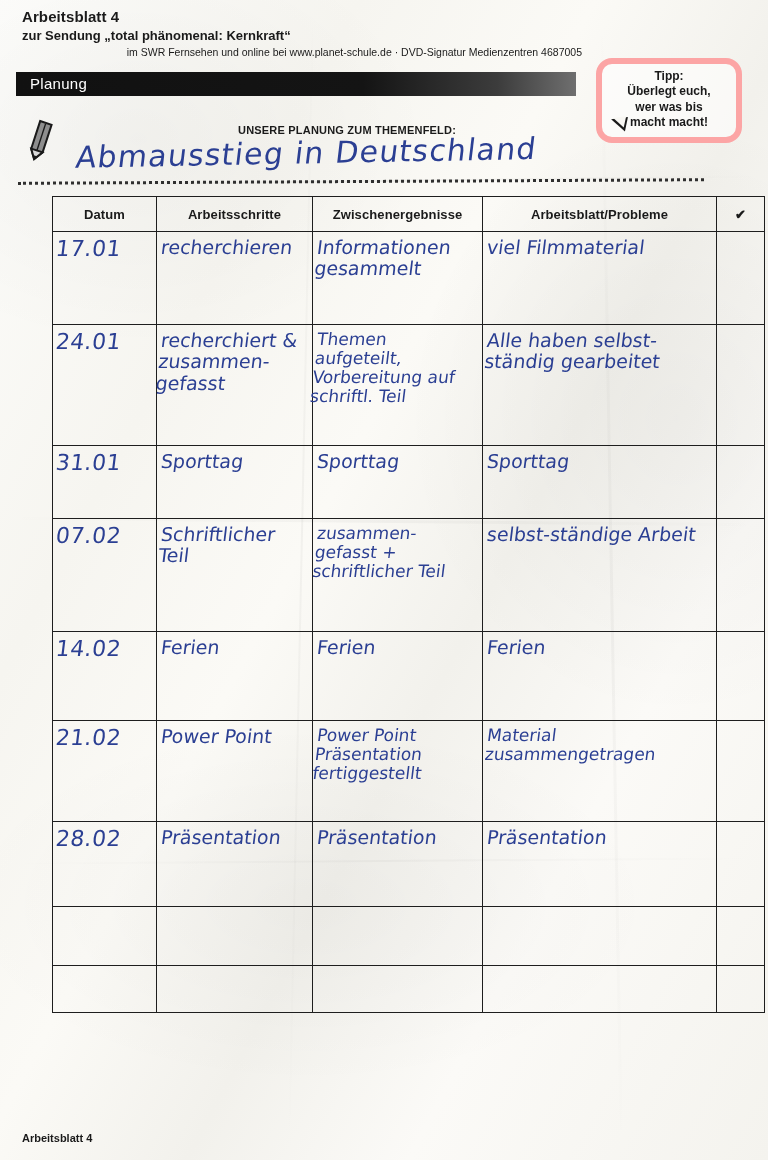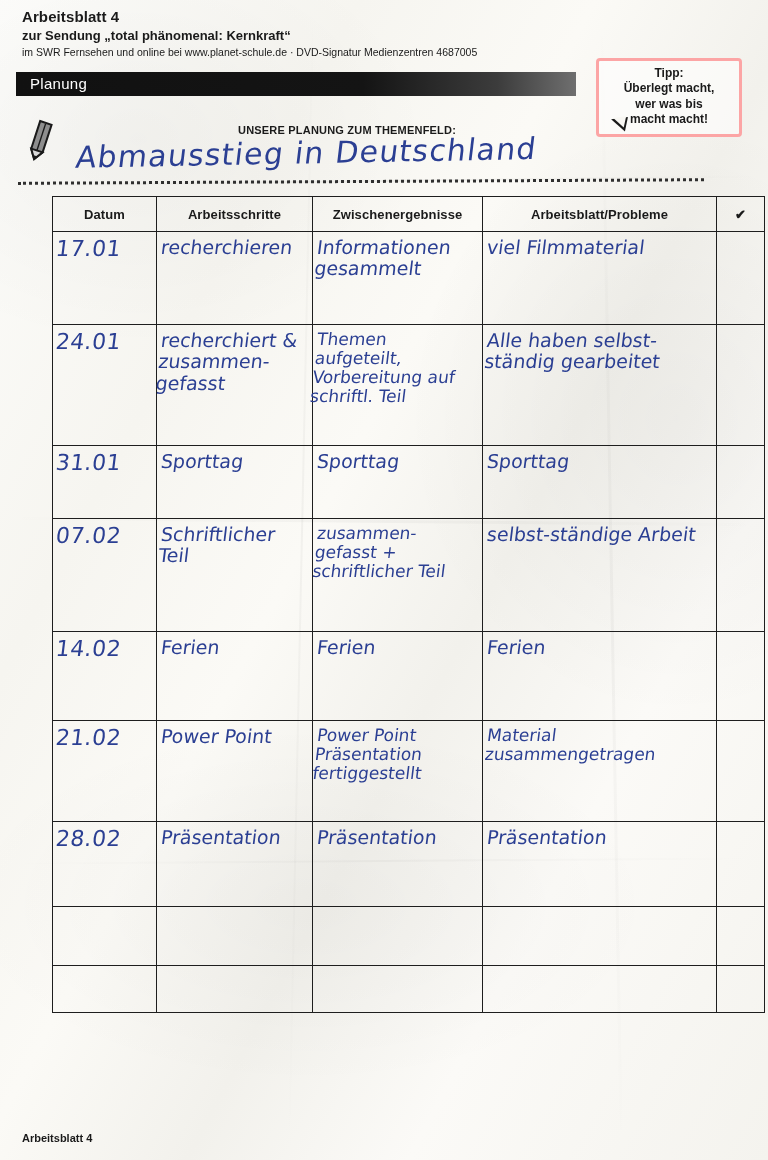--- a/index.html
+++ b/index.html
@@ -56,20 +56,21 @@
   .hdr-sub1 {
     font-size: 13px;
     font-weight: bold;
     margin-top: 1px;
     line-height: 1.3;
   }
   .hdr-sub2 {
     font-size: 10.5px;
     margin-top: 1px;
     line-height: 1.3;
+    text-align: right;
   }
 
   
   .banner {
     position: absolute;
     left: 16px;
     top: 72px;
     width: 560px;
     height: 24px;
     background: linear-gradient(to right, #111 0%, #141414 62%, #3c3c3c 86%, #6f6f6f 100%);
@@ -84,22 +85,22 @@
     letter-spacing: .3px;
   }
 
   
   .tip {
     position: absolute;
     left: 596px;
     top: 58px;
     width: 146px;
     min-height: 62px;
-    border: 3px solid #fca5a5;
-    border-radius: 4px;
+    border: 6px solid #fca5a5;
+    border-radius: 16px;
     background: rgba(255,255,255,0.55);
     padding: 5px 6px 7px 6px;
     box-sizing: border-box;
     text-align: center;
     font-size: 12px;
     line-height: 1.28;
     font-weight: bold;
   }
   .tip-tail {
     position: absolute;
@@ -258,21 +259,21 @@
     <div class="hdr-sub1">zur Sendung „total phänomenal: Kernkraft“</div>
     <div class="hdr-sub2">im SWR Fernsehen und online bei www.planet-schule.de · DVD-Signatur Medienzentren 4687005</div>
   </div>
 
   <div class="banner">
     <div class="banner-label">Planung</div>
   </div>
 
   <div class="tip">
     <div>Tipp:</div>
-    <div>Überlegt macht,</div>
+    <div>Überlegt euch,</div>
     <div>wer was bis</div>
     <div>macht macht!</div>
   </div>
   <div class="tip-tail"></div>
   <div class="tip-tail-in"></div>
 
   <div class="pencil">
     <svg width="44" height="46" viewBox="0 0 44 46" aria-hidden="true">
       <g transform="rotate(18 22 23)">
         <path d="M16 4 L28 4 L28 33 L22 42 L16 33 Z" fill="#8e8e8e" stroke="#1a1a1a" stroke-width="2"></path>

